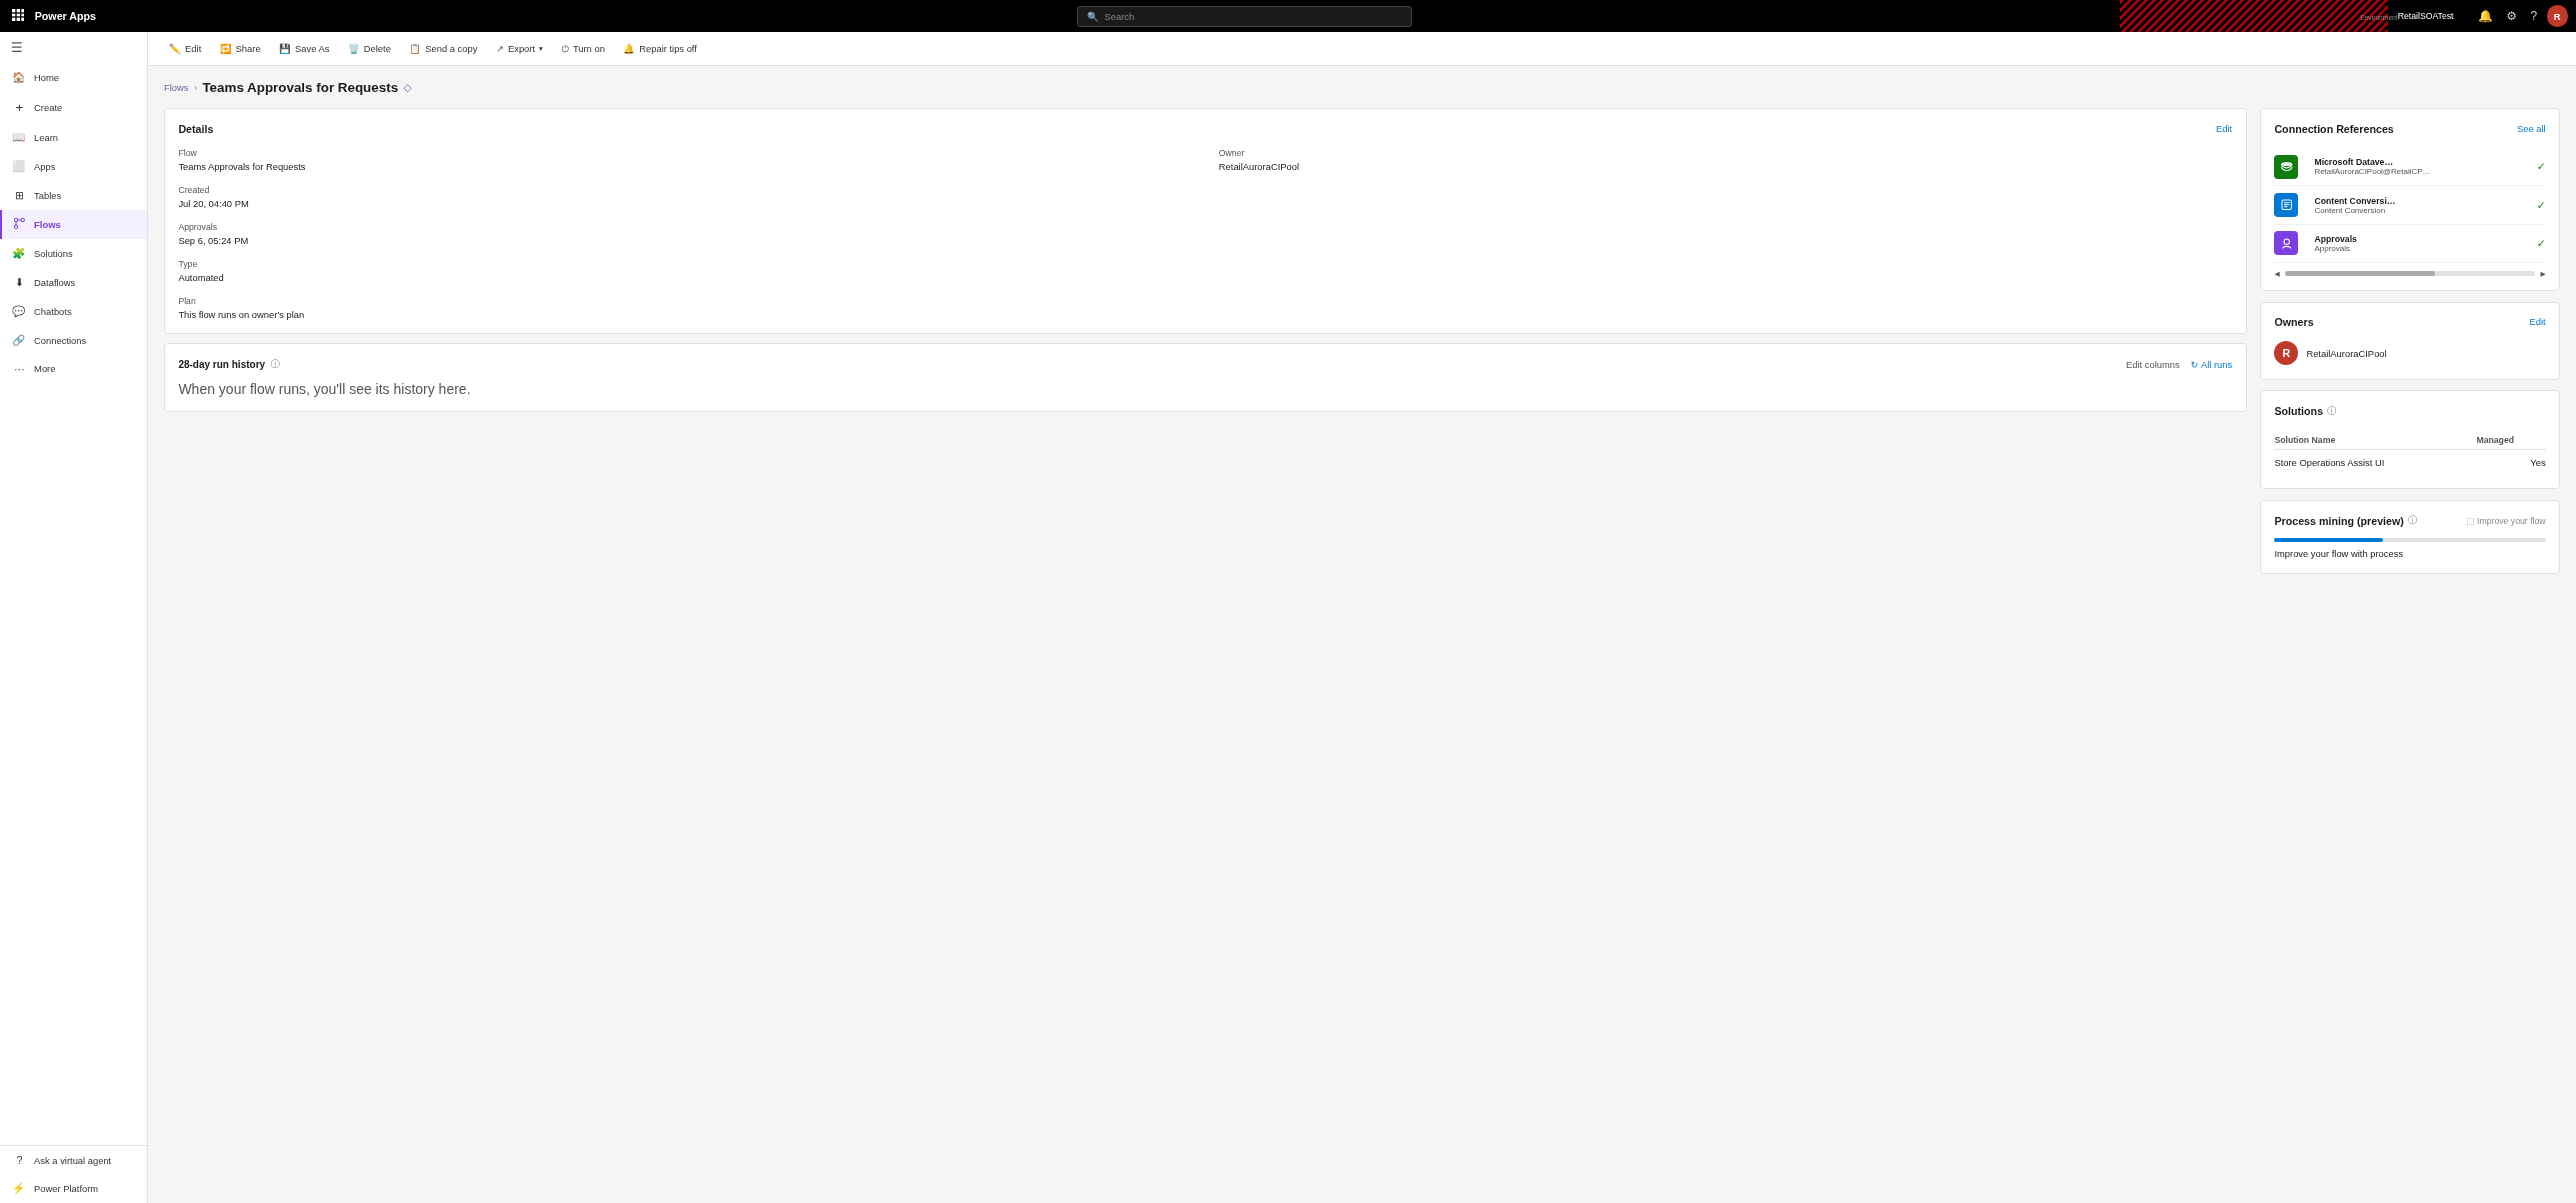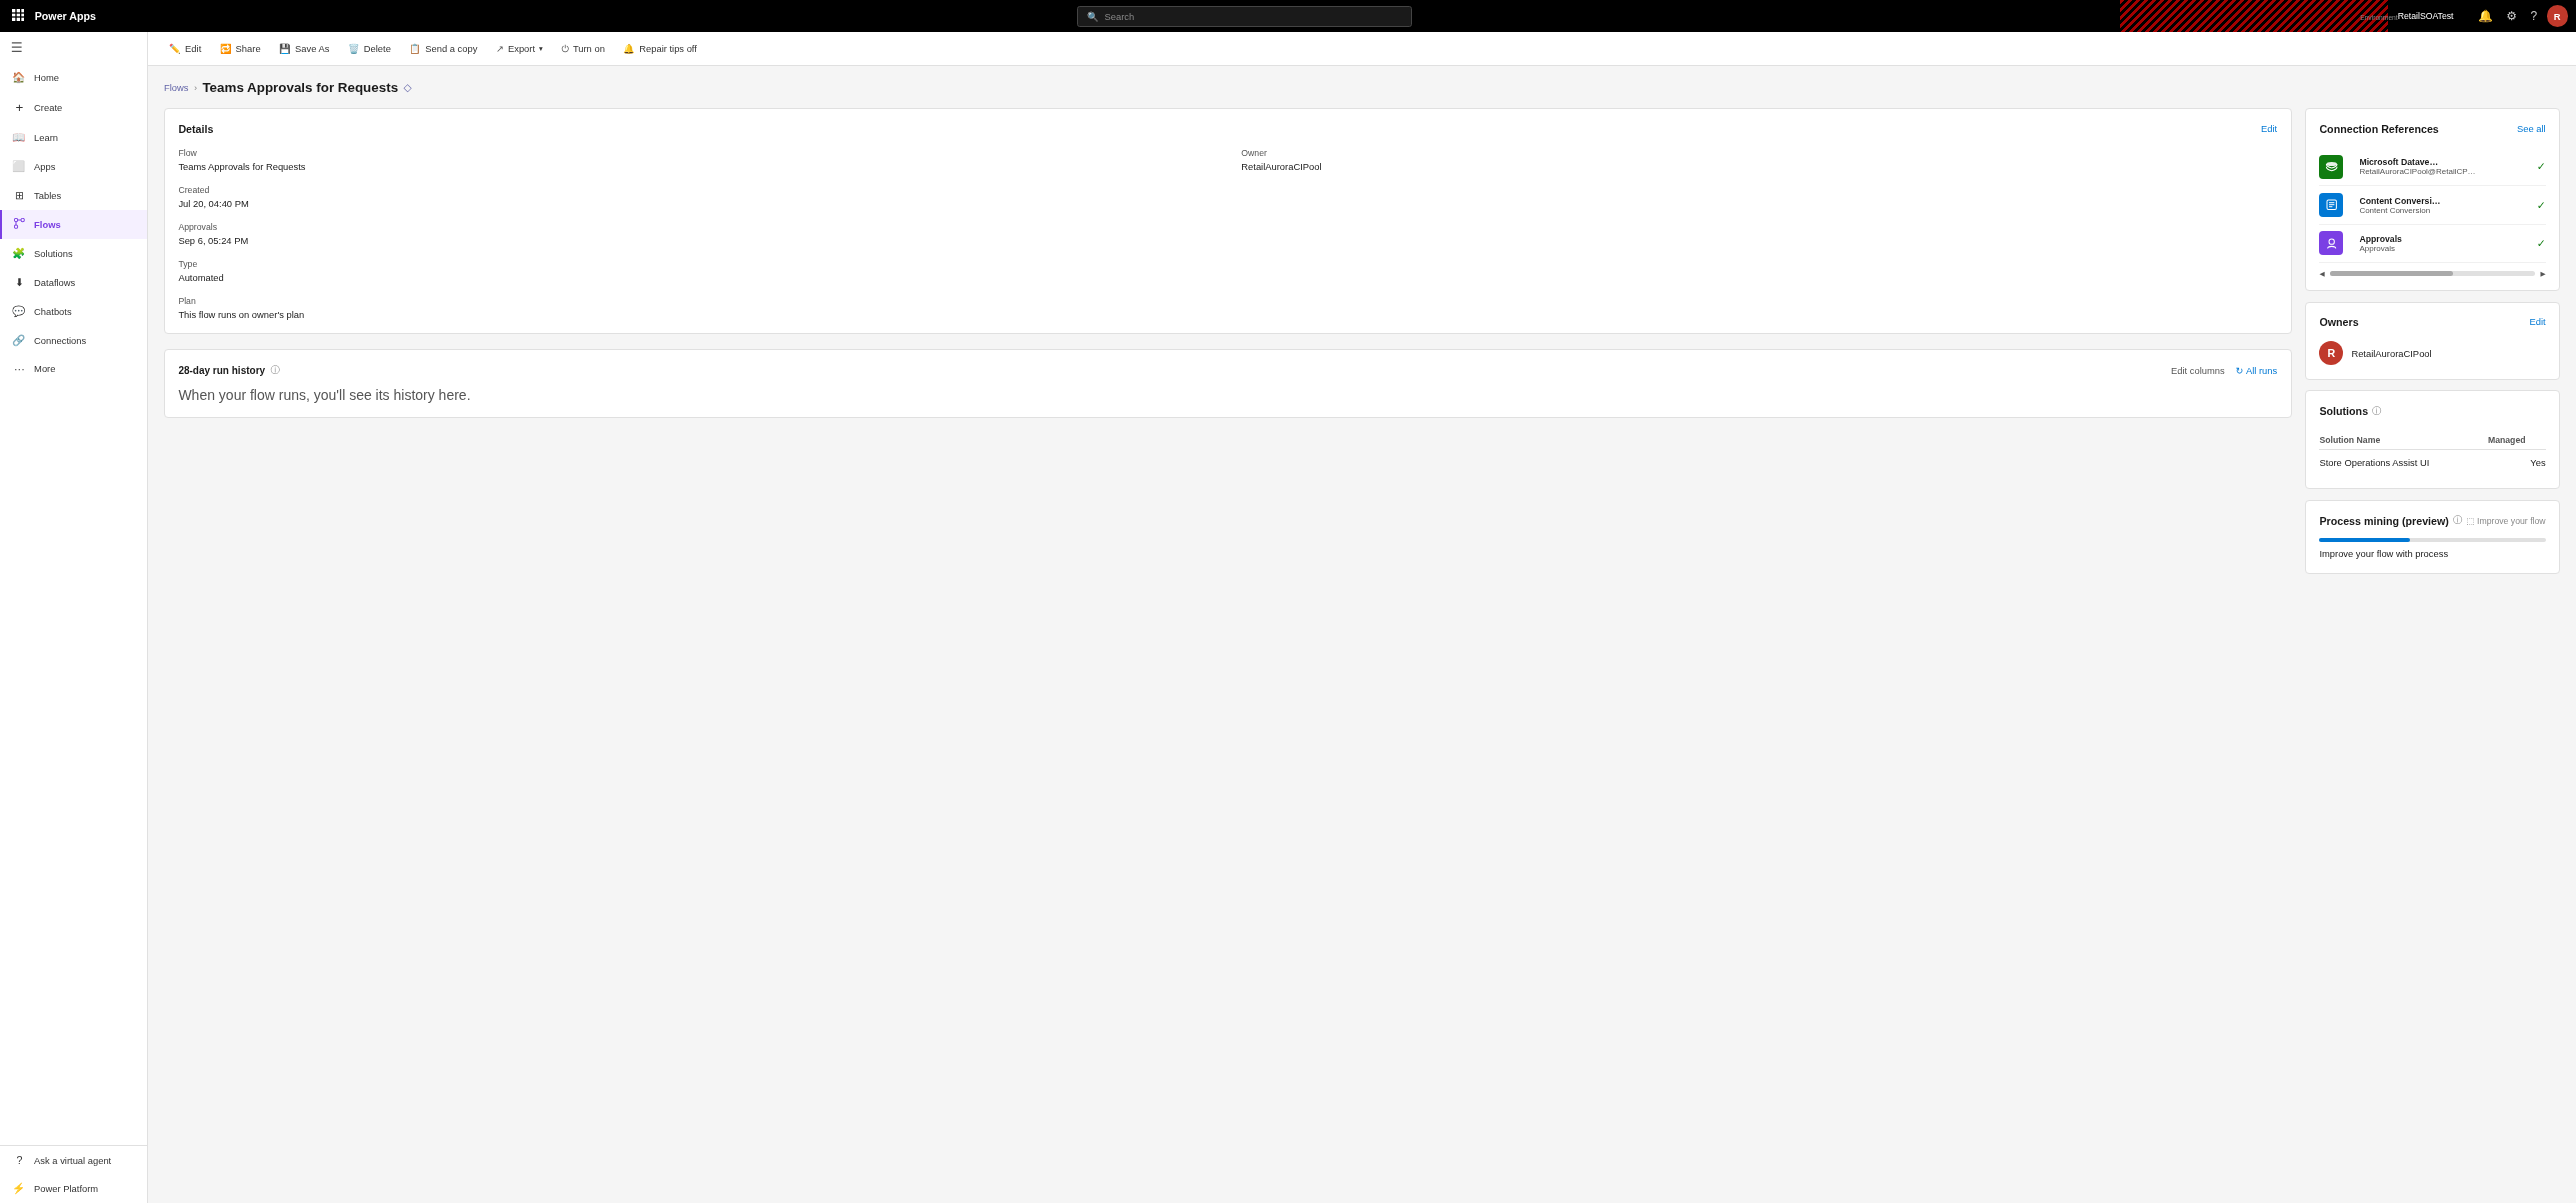--- a/index.html
+++ b/index.html
@@ -229,24 +229,24 @@
     
     .flow-layout {
       display: flex;
       gap: 13.4px;
       align-items: flex-start;
     }
     .flow-main {
       flex: 1;
       display: flex;
       flex-direction: column;
-      gap: 15px;
+      gap: 9px;
     }
     .flow-side {
-      width: 255px;
+      width: 300px;
       flex-shrink: 0;
       display: flex;
       flex-direction: column;
       gap: 10.7px;
     }
 
     
     .card {
       background: #fff;
       border: 0.7px solid #e0e0e0;

